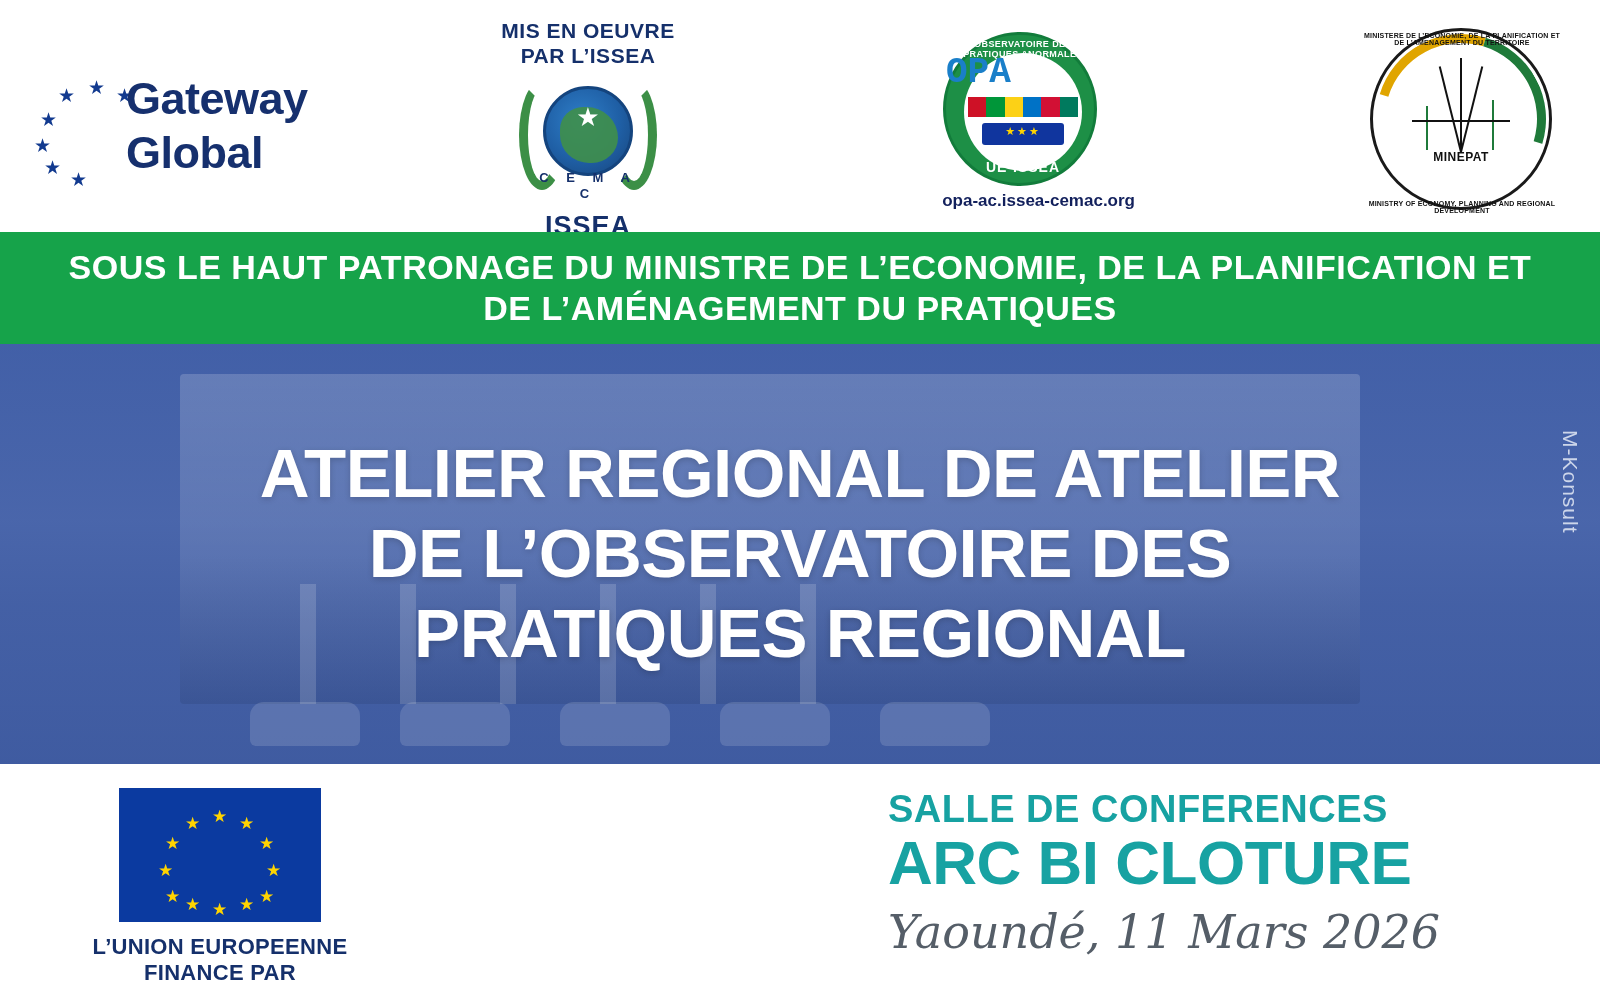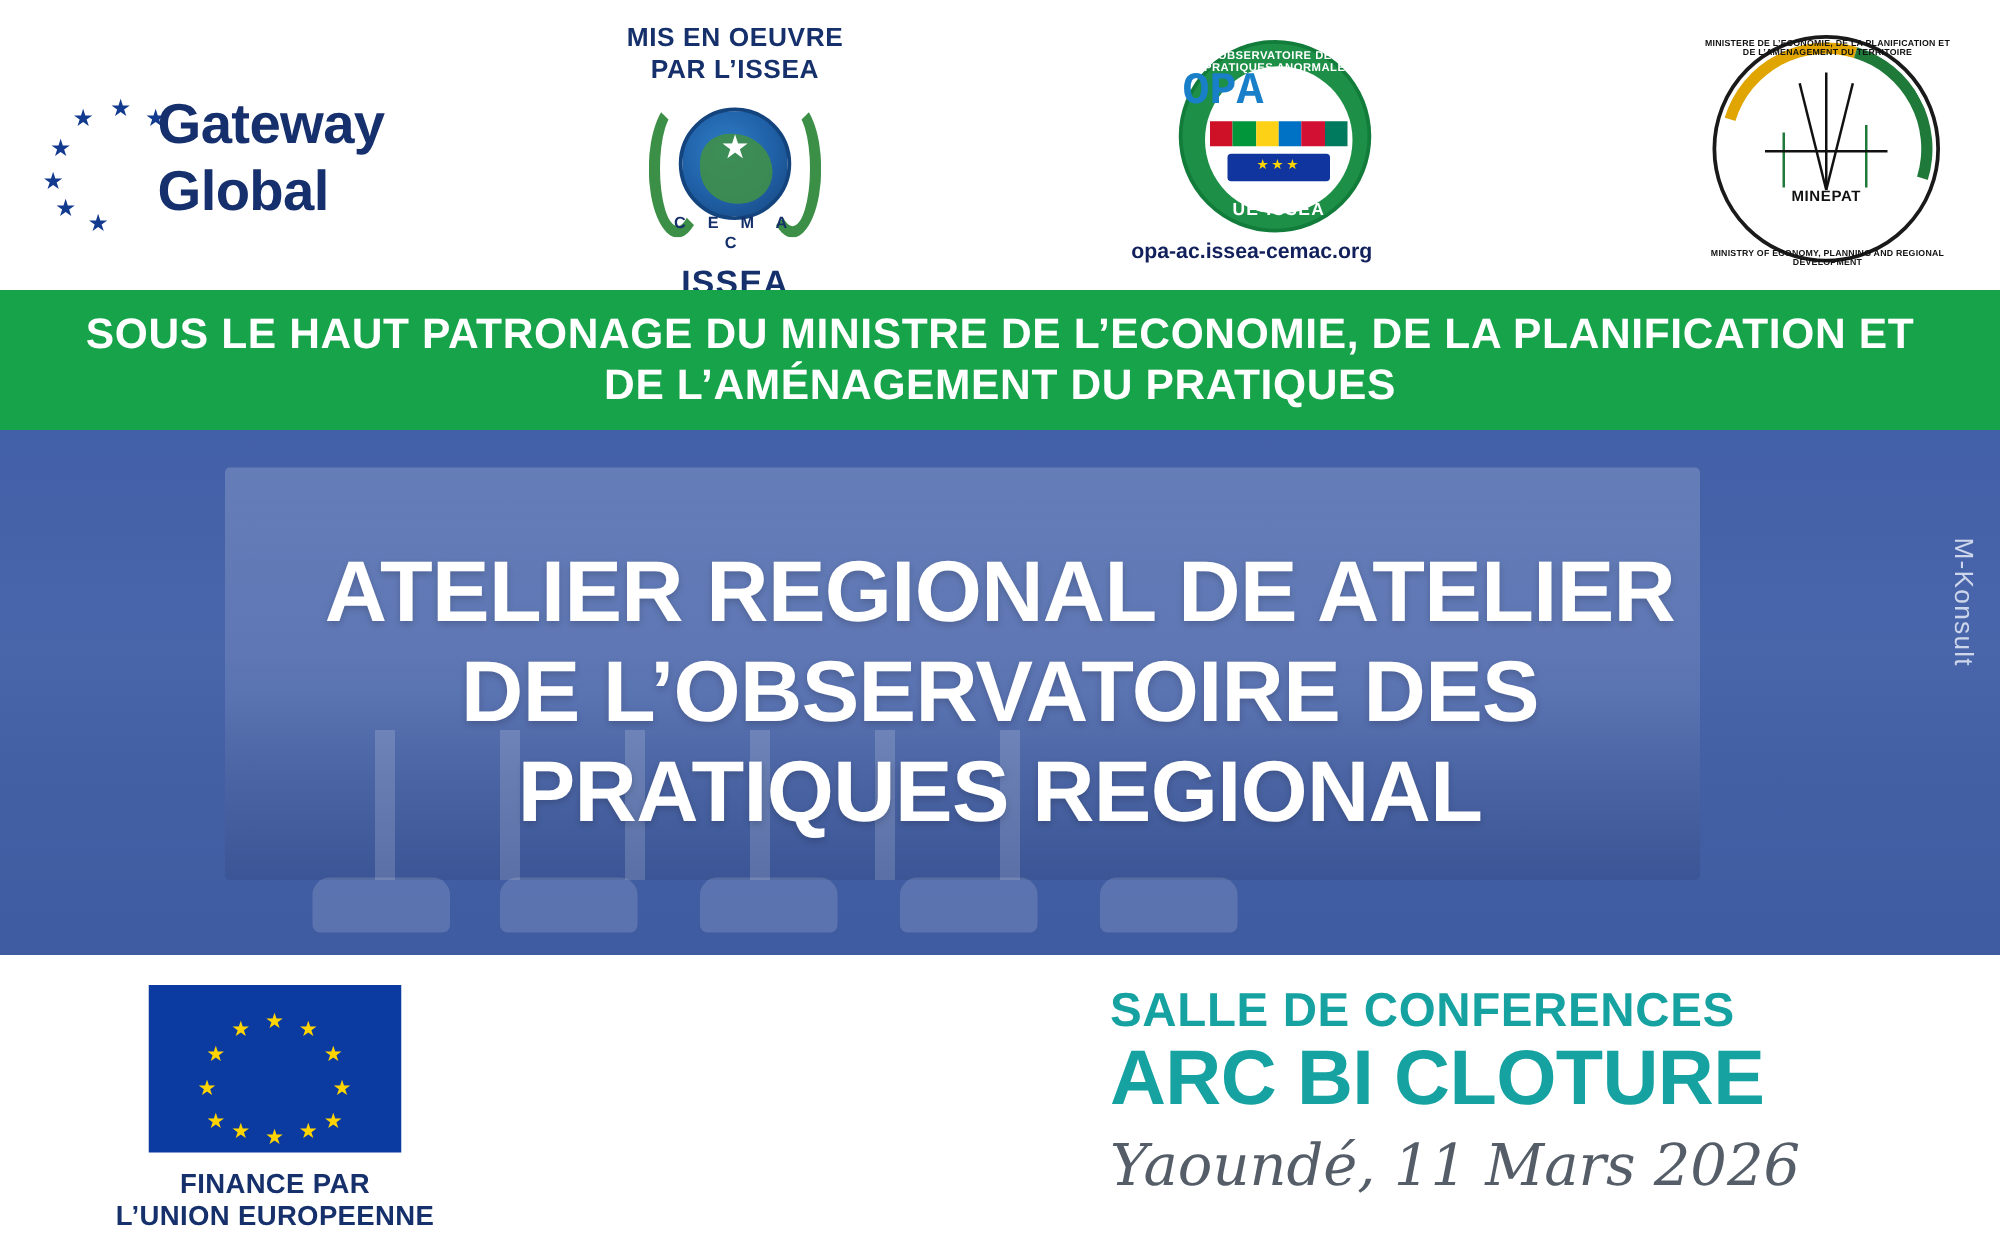--- a/index.html
+++ b/index.html
@@ -112,21 +112,21 @@
     content: "★★★"; position: absolute; left: 0; top: 2px; width: 82px;
     text-align: center; color: #ffd400; font-size: 11px; letter-spacing: 2px;
   }
   .opa-arc-top, .opa-arc-bottom {
     position: absolute; left: 0; width: 154px; text-align: center;
     color: #ffffff; font-weight: bold;
   }
   .opa-arc-top { top: 4px; font-size: 9px; letter-spacing: .4px; }
   .opa-arc-bottom { bottom: 8px; font-size: 14px; letter-spacing: 1px; }
   .opa-url {
-    text-align: left; color: #12205c; font-weight: bold; font-size: 17px;
+    text-align: right; color: #12205c; font-weight: bold; font-size: 17px;
     margin-top: 4px;
   }
 
   
   .minepat { position: absolute; left: 1362px; top: 22px; width: 200px; height: 200px; }
   .minepat-ring {
     position: absolute; left: 8px; top: 6px; width: 182px; height: 182px;
     border-radius: 50%; border: 3px solid #1a1a1a; background: #ffffff;
   }
   .minepat-arc {
@@ -358,22 +358,22 @@
         <span class="eu-star" style="left:140px;top:100px">★</span>
         <span class="eu-star" style="left:120px;top:108px">★</span>
         <span class="eu-star" style="left:93px;top:113px">★</span>
         <span class="eu-star" style="left:66px;top:108px">★</span>
         <span class="eu-star" style="left:46px;top:100px">★</span>
         <span class="eu-star" style="left:39px;top:74px">★</span>
         <span class="eu-star" style="left:46px;top:47px">★</span>
         <span class="eu-star" style="left:66px;top:27px">★</span>
       </div>
       <div class="eu-caption">
+        <div>L’UNION EUROPEENNE</div>
         <div>FINANCE PAR</div>
-        <div>L’UNION EUROPEENNE</div>
       </div>
     </div>
 
     <div class="venue">
       <div class="venue-l1">SALLE DE CONFERENCES</div>
       <div class="venue-l2">ARC BI CLOTURE</div>
       <div class="venue-date">Yaoundé, 11 Mars 2026</div>
     </div>
   </div>
 

